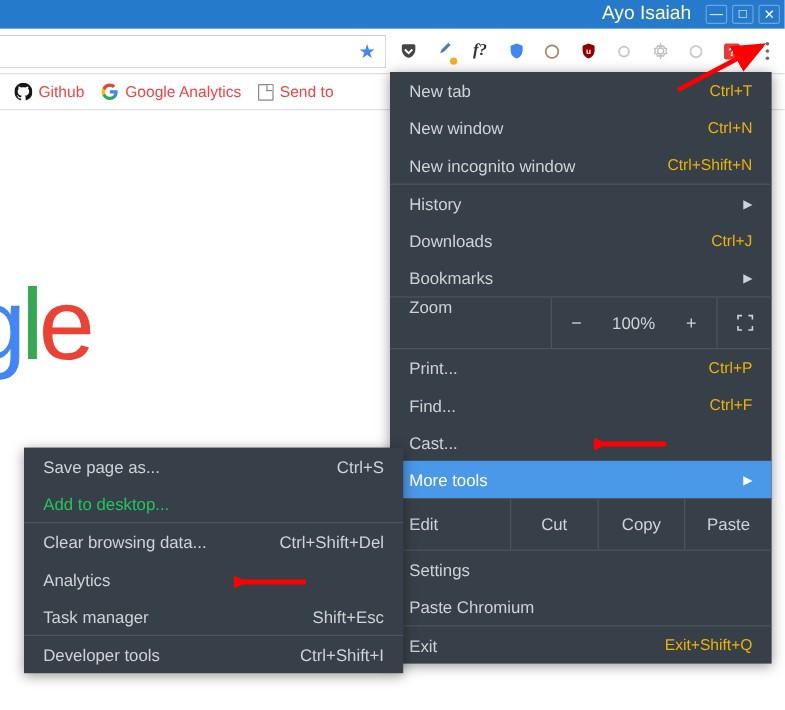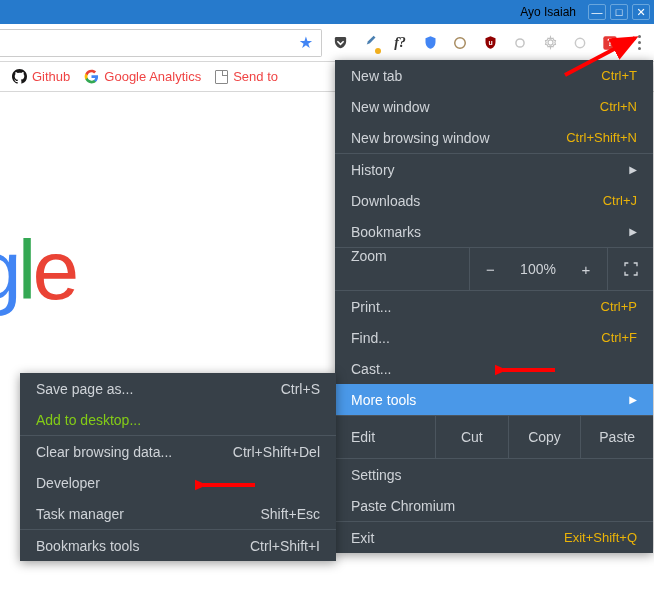--- a/index.html
+++ b/index.html
@@ -1,20 +1,20 @@
 <!DOCTYPE html>
 <html><head>
 <meta charset="utf-8">
 <style>
   * { box-sizing: border-box; margin: 0; padding: 0; font-family: "Segoe UI", Arial, sans-serif; }
   body { width: 654px; height: 592px; background: #fff; position: relative; overflow: hidden; }
 
   
   .titlebar { height: 24px; background: #267acc; display: flex; justify-content: flex-end; align-items: center; padding-right: 4px; gap: 4px; }
-  .titlebar .user { color: #000000; font-size: 12px; padding: 0 8px; }
+  .titlebar .user { color: #fef9c3; font-size: 16px; padding: 0 8px; }
   .titlebar .winbtn { width: 18px; height: 16px; border: 1px solid #69a6dd; border-radius: 2px; display: flex; align-items: center; justify-content: center; color: #fff; font-size: 11px; cursor: pointer; }
 
   
   .toolbar { height: 38px; background: #fff; border-bottom: 1px solid #d7d7d7; display: flex; align-items: center; }
   .urlbox { flex: 1; height: 28px; border: 1px solid #ccc; border-left: none; border-radius: 0 2px 2px 0; margin: 0 6px 0 0; display: flex; align-items: center; justify-content: flex-end; padding-right: 8px; }
   .star { color: #4285f4; font-size: 16px; }
   .ext-icons { display: flex; align-items: center; gap: 14px; padding: 0 10px 0 4px; }
   .ext-icons .ico { width: 16px; height: 16px; display: flex; align-items: center; justify-content: center; font-size: 13px; }
   .menu-dots { width: 22px; height: 28px; display: flex; flex-direction: column; align-items: center; justify-content: center; gap: 3px; cursor: pointer; margin-right: 4px; }
   .menu-dots span { width: 3px; height: 3px; border-radius: 50%; background: #6b6b6b; }
@@ -26,41 +26,41 @@
   .bm-ico-page::after { content:""; position:absolute; top:0; right:0; width:4px; height:4px; border-left:1px solid #888; border-bottom:1px solid #888; background:#fff; }
 
   
   .content { position: absolute; left: 0; top: 92px; right: 0; bottom: 0; background: #fff; }
   .glogo { position: absolute; left: -25px; top: 130px; font-size: 84px; font-weight: 400; font-family: "Product Sans", Arial, sans-serif; letter-spacing: -4px; }
   .glogo .g1 { color: #4285f4; }
   .glogo .g2 { color: #34a853; }
   .glogo .g3 { color: #ea4335; }
 
   
-  .menu { position: absolute; top: 60px; right: 1px; width: 318px; background: #374048; color: #cfd3d8; box-shadow: 0 2px 10px rgba(0,0,0,0.4); font-size: 14px; }
+  .menu { position: absolute; top: 60px; right: 11px; width: 318px; background: #374048; color: #cfd3d8; box-shadow: 0 2px 10px rgba(0,0,0,0.4); font-size: 14px; }
   .menu .item { display: flex; align-items: center; justify-content: space-between; height: 31px; padding: 0 16px; cursor: pointer; }
   .menu .sep { height: 1px; background: #4b555e; }
   .menu .shortcut { color: #eab308; font-size: 13px; }
   .menu .item.selected { background: #4a98e8; color: #fff; }
   .menu .item.selected .arrow { color: #fff; }
   .arrow { color: #cfd3d8; font-size: 10px; }
   .zoom-row { display: flex; align-items: flex-start; height: 42px; }
   .zoom-row .zlabel { flex: 1; padding-left: 16px; }
   .zoom-row .zctrl { display: flex; align-items: center; height: 100%; }
   .zoom-row .zbtn { width: 42px; height: 100%; border-left: 1px solid #4b555e; display:flex; align-items:center; justify-content:center; color:#cfd3d8; cursor:pointer; font-size:15px; }
   .zoom-row .zval { width: 54px; text-align:center; }
   .zoom-row .zfs { width: 46px; height: 100%; border-left: 1px solid #4b555e; display:flex; align-items:center; justify-content:center; cursor:pointer; }
   .edit-row { display:flex; height: 42px; align-items:center; }
   .edit-row .elabel { width: 100px; padding-left:16px; }
   .edit-row .ebtn { flex:1; height:100%; border-left:1px solid #4b555e; display:flex; align-items:center; justify-content:center; cursor:pointer; }
 
   
   .submenu { position: absolute; top: 373px; left: 20px; width: 316px; background: #374048; color: #cfd3d8; box-shadow: 0 2px 10px rgba(0,0,0,0.4); font-size: 14px; }
   .submenu .item { display: flex; align-items: center; justify-content: space-between; height: 31px; padding: 0 16px; cursor: pointer; }
-  .submenu .item.disabled { color: #84cc16; cursor: default; }
+  .submenu .item.disabled { color: #22c55e; cursor: default; }
   .submenu .sep { height: 1px; background: #4b555e; }
 
   
   .red-arrow { position:absolute; pointer-events:none; }
   .red-arrow svg { display:block; }
 </style>
 </head>
 <body>
 
 <div class="titlebar">
@@ -164,21 +164,21 @@
 <div class="menu">
   <div class="item">
       <span>New tab</span>
       <span class="shortcut">Ctrl+T</span>
     </div>
   <div class="item">
       <span>New window</span>
       <span class="shortcut">Ctrl+N</span>
     </div>
   <div class="item">
-      <span>New browsing window</span>
+      <span>New incognito window</span>
       <span class="shortcut">Ctrl+Shift+N</span>
     </div>
   <div class="sep"></div>
   <div class="item">
       <span>History</span>
       <span class="arrow">▶</span>
     </div>
   <div class="item">
       <span>Downloads</span>
       <span class="shortcut">Ctrl+J</span>
@@ -249,30 +249,30 @@
   <div class="item disabled">
       <span>Add to desktop...</span>
       <span></span>
     </div>
   <div class="sep"></div>
   <div class="item">
       <span>Clear browsing data...</span>
       <span class="shortcut">Ctrl+Shift+Del</span>
     </div>
   <div class="item">
-      <span>Developer</span>
+      <span>Analytics</span>
       <span></span>
     </div>
   <div class="item">
       <span>Task manager</span>
       <span class="shortcut">Shift+Esc</span>
     </div>
   <div class="sep"></div>
   <div class="item">
-      <span>Bookmarks tools</span>
+      <span>Developer tools</span>
       <span class="shortcut">Ctrl+Shift+I</span>
     </div>
 </div>
 
 <div class="red-arrow" style="left:560px; top:30px;">
   <svg width="90" height="50">
       <defs>
         <marker id="ah1" markerWidth="8" markerHeight="8" refX="6" refY="3" orient="auto">
           <path d="M0,0 L7,3 L0,6 Z" fill="#ff0000"></path>
         </marker>

